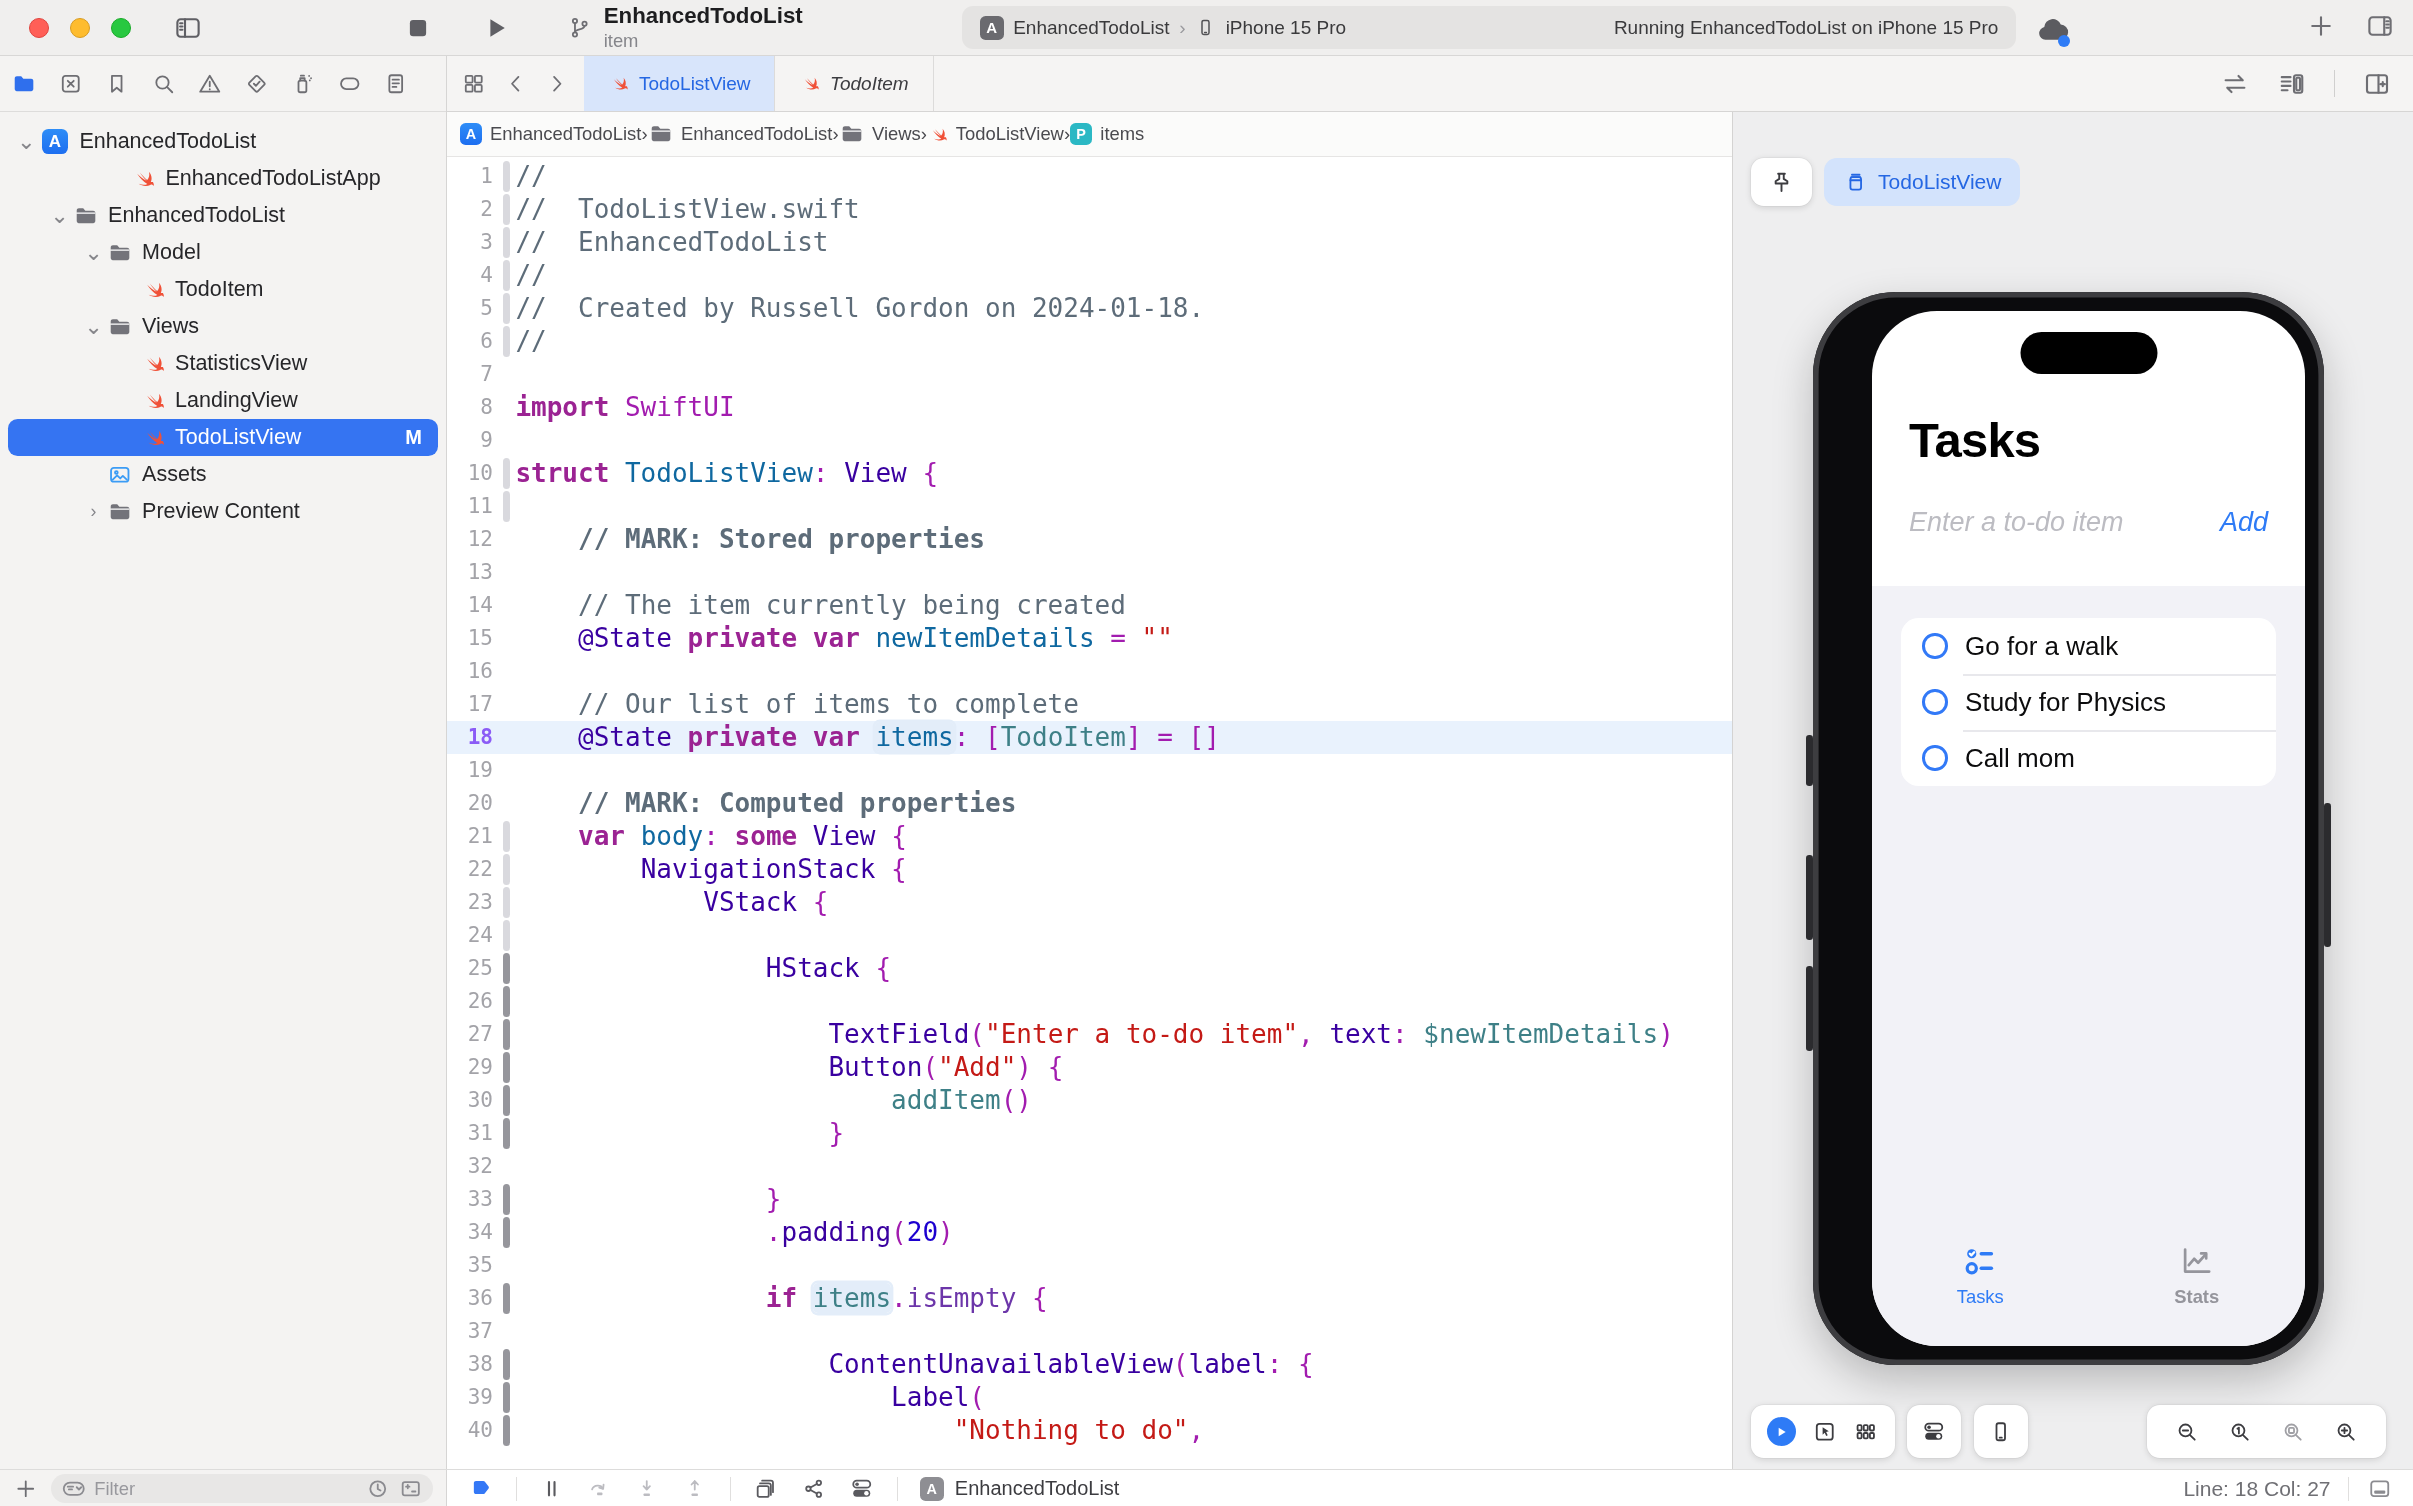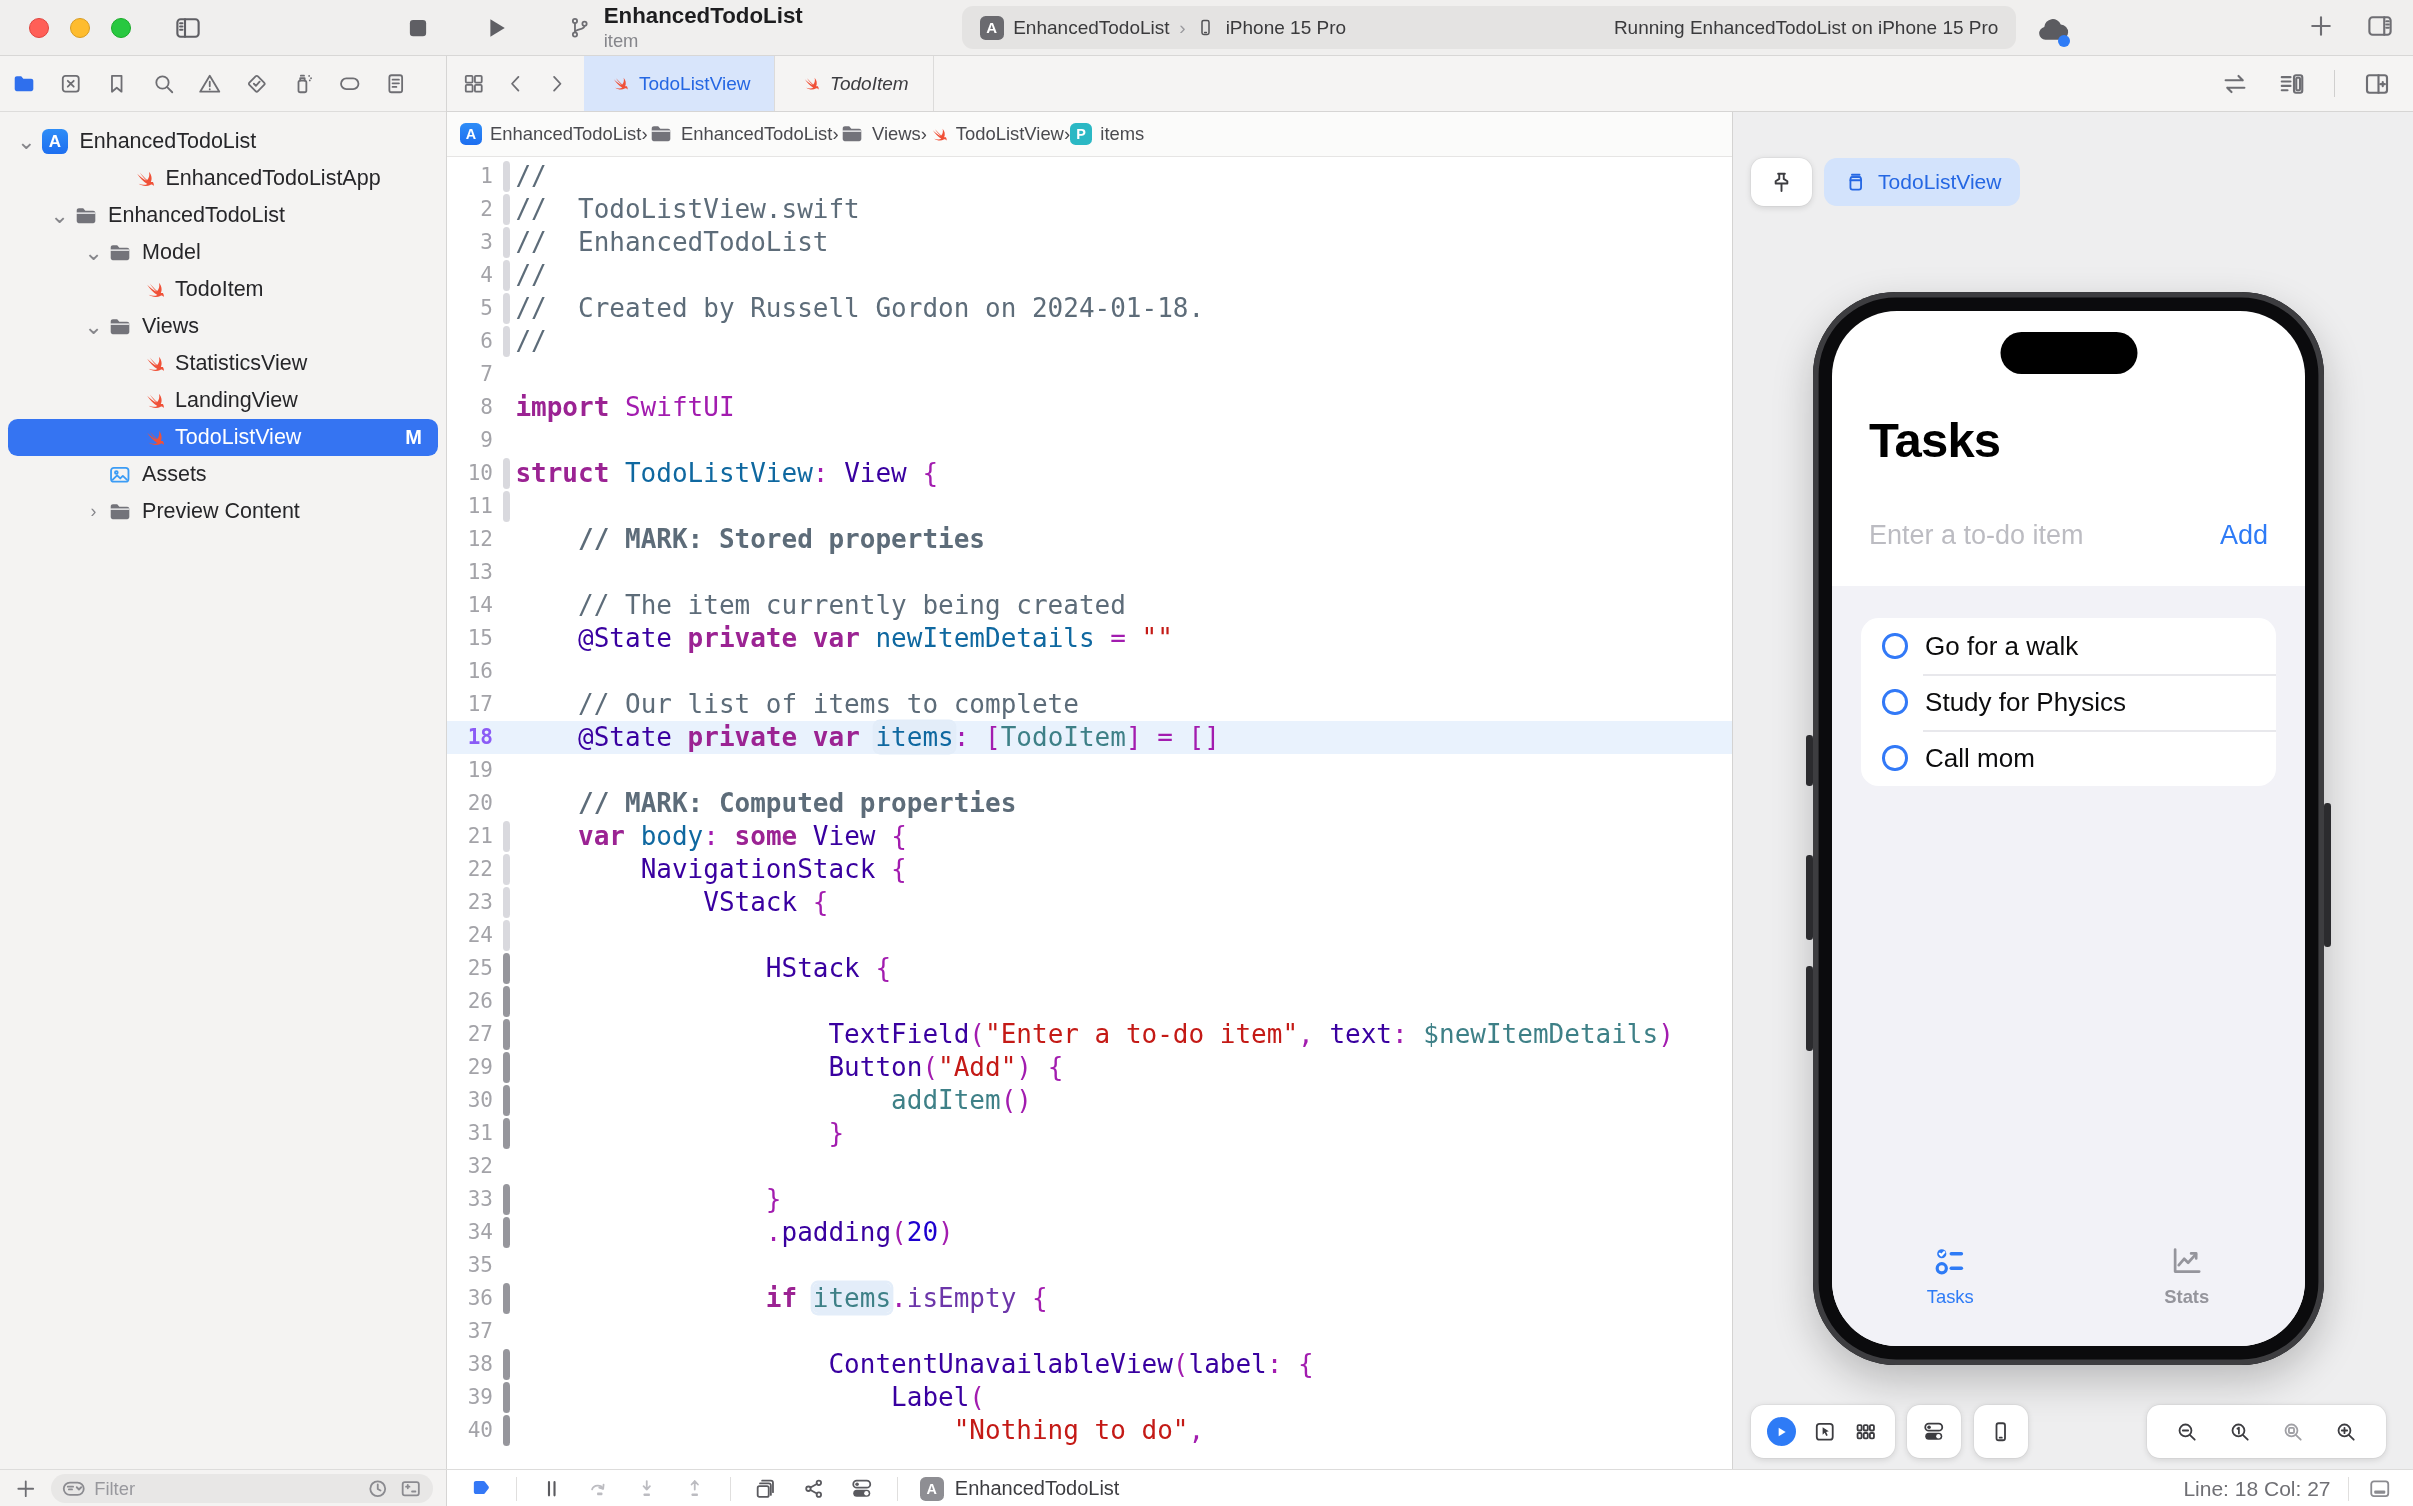--- a/index.html
+++ b/index.html
@@ -96,24 +96,24 @@
   .pin-btn svg{ width:27px; height:27px; }
   .preview-pill{ position:absolute; left:91px; top:46px; height:48px; border-radius:12.8px; background:#d3e3fc; color:#2567e3; display:flex; align-items:center; gap:9.6px; padding:0 19px; font-size:21px; }
   .preview-pill svg{ width:22.3px; height:22.3px; }
 
   .phone { position:absolute; left:80px; top:180px; width:511px; height:1073px; background:#0b0b0d; border-radius:83px; box-shadow: inset 0 0 0 5.6px #3d3d40, 0 16px 40px rgba(0,0,0,.22); }
   .sbtn{ position:absolute; background:#2b2b2e; border-radius:3.2px; }
   .sbtn.action{ left:-7.2px; top:443px; width:7.2px; height:51px; }
   .sbtn.volup{ left:-7.2px; top:563px; width:7.2px; height:85px; }
   .sbtn.voldn{ left:-7.2px; top:674px; width:7.2px; height:85px; }
   .sbtn.power{ right:-7.2px; top:511px; width:7.2px; height:144px; }
-  .screen { position:absolute; inset:19px; background:#fff; border-radius:65px; overflow:hidden; }
+  .screen { position:absolute; inset:19px; background:#fff; border-radius:65px; overflow:hidden;margin-left:40px; }
   .island { position:absolute; top:21px; left:50%; transform:translateX(-50%); width:137px; height:42px; background:#000; border-radius:22.3px; }
   .scr-title{ position:absolute; left:37px; top:101px; font-size:49px; font-weight:bold; letter-spacing:-0.8px; color:#000; }
-  .inputrow{ position:absolute; left:37px; right:37px; top:209px; display:flex; align-items:flex-start; }
+  .inputrow{ position:absolute; left:37px; right:37px; top:196px; display:flex; align-items:flex-start;font-style:italic; }
   .inputrow .ph{ font-size:27px; color:#bcbcc2; }
   .inputrow .add{ margin-left:auto; font-size:27px; color:#2e7bf6; }
   .listbg{ position:absolute; left:0; right:0; top:275px; bottom:0; background:#f2f2f7; }
   .card{ position:absolute; left:29px; right:29px; top:307px; background:#fff; border-radius:17.6px; overflow:hidden; }
   .titem{ height:56px; display:flex; align-items:center; position:relative; }
   .titem + .titem::before{ content:""; position:absolute; left:62px; right:0; top:0; height:1.6px; background:#e8e8ec; }
   .titem .circ{ width:25.5px; height:25.5px; border:3.2px solid #3279f7; border-radius:50%; margin-left:21px; flex:0 0 auto; }
   .titem .tlab{ margin-left:17.6px; font-size:26px; color:#0c0c0d; }
   .ptabbar{ position:absolute; left:0; right:0; bottom:38px; display:flex; }
   .ptab{ flex:1; display:flex; flex-direction:column; align-items:center; gap:6.4px; }

